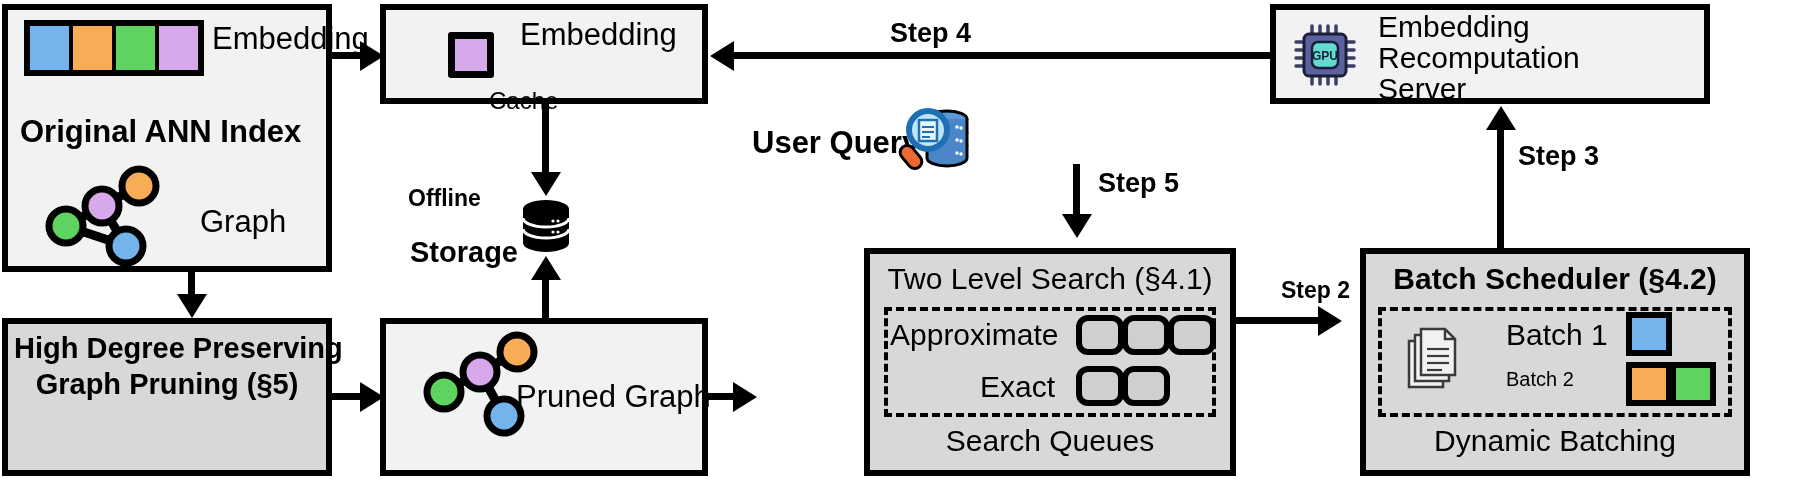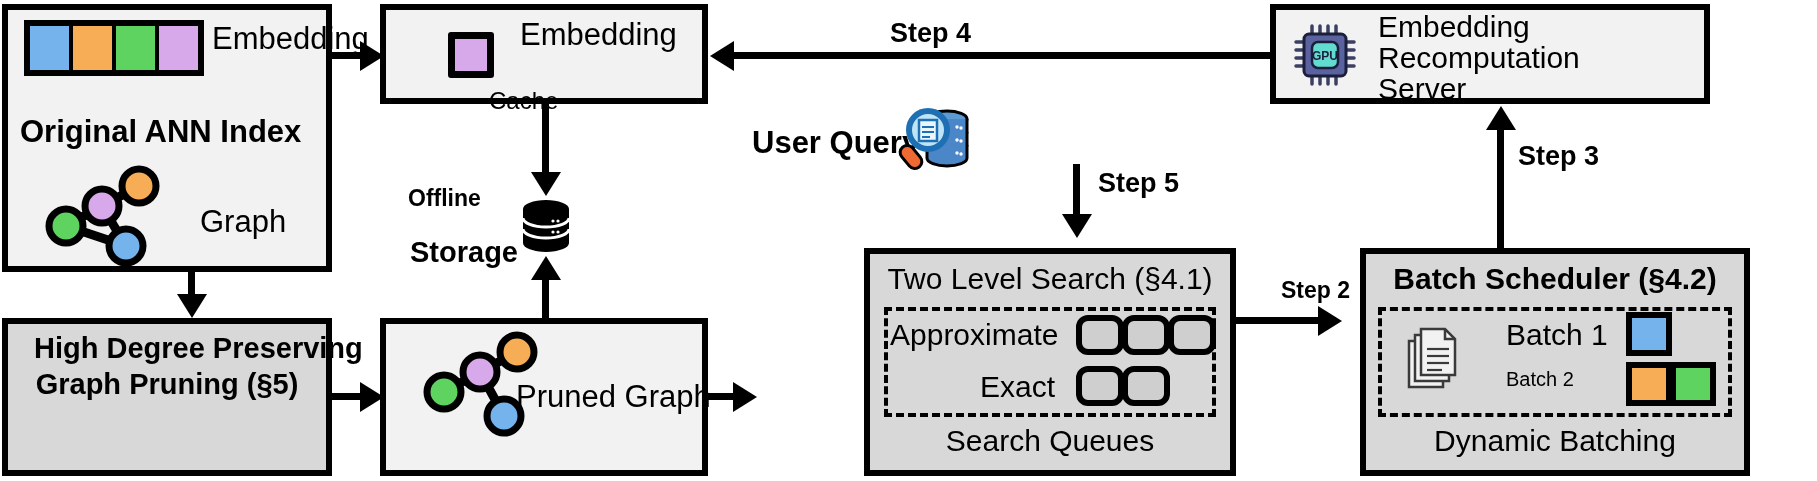--- a/index.html
+++ b/index.html
@@ -66,21 +66,21 @@
     <circle cx="105" cy="18" r="17" fill="#f7ad55" stroke="#000" stroke-width="7"></circle>
     <circle cx="68" cy="38" r="17" fill="#d8a9ea" stroke="#000" stroke-width="7"></circle>
     <circle cx="32" cy="58" r="17" fill="#5fd35f" stroke="#000" stroke-width="7"></circle>
     <circle cx="92" cy="78" r="17" fill="#74b3ec" stroke="#000" stroke-width="7"></circle>
   </svg>
 
   <div class="lbl" style="left:200px;top:205px;font-size:31px;">Graph</div>
 
   <div class="box gray" style="left:2px;top:318px;width:330px;height:158px;">
   </div>
-  <div class="lbl bold" style="left:14px;top:332px;width:306px;text-align:center;font-size:29px;margin-left:20px;">High Degree Preserving</div>
+  <div class="lbl bold" style="left:14px;top:332px;width:306px;text-align:center;font-size:29px;">High Degree Preserving</div>
   <div class="lbl bold" style="left:14px;top:368px;width:306px;text-align:center;font-size:29px;">Graph Pruning (§5)</div>
 
   <div class="vline" style="left:188px;top:272px;height:26px;"></div>
   <div class="arr arr-d" style="left:177px;top:294px;"></div>
 
   <div class="hline" style="left:332px;top:52px;width:36px;"></div>
   <div class="arr arr-r" style="left:360px;top:41px;"></div>
 
   <div class="hline" style="left:332px;top:393px;width:36px;"></div>
   <div class="arr arr-r" style="left:360px;top:382px;"></div>

